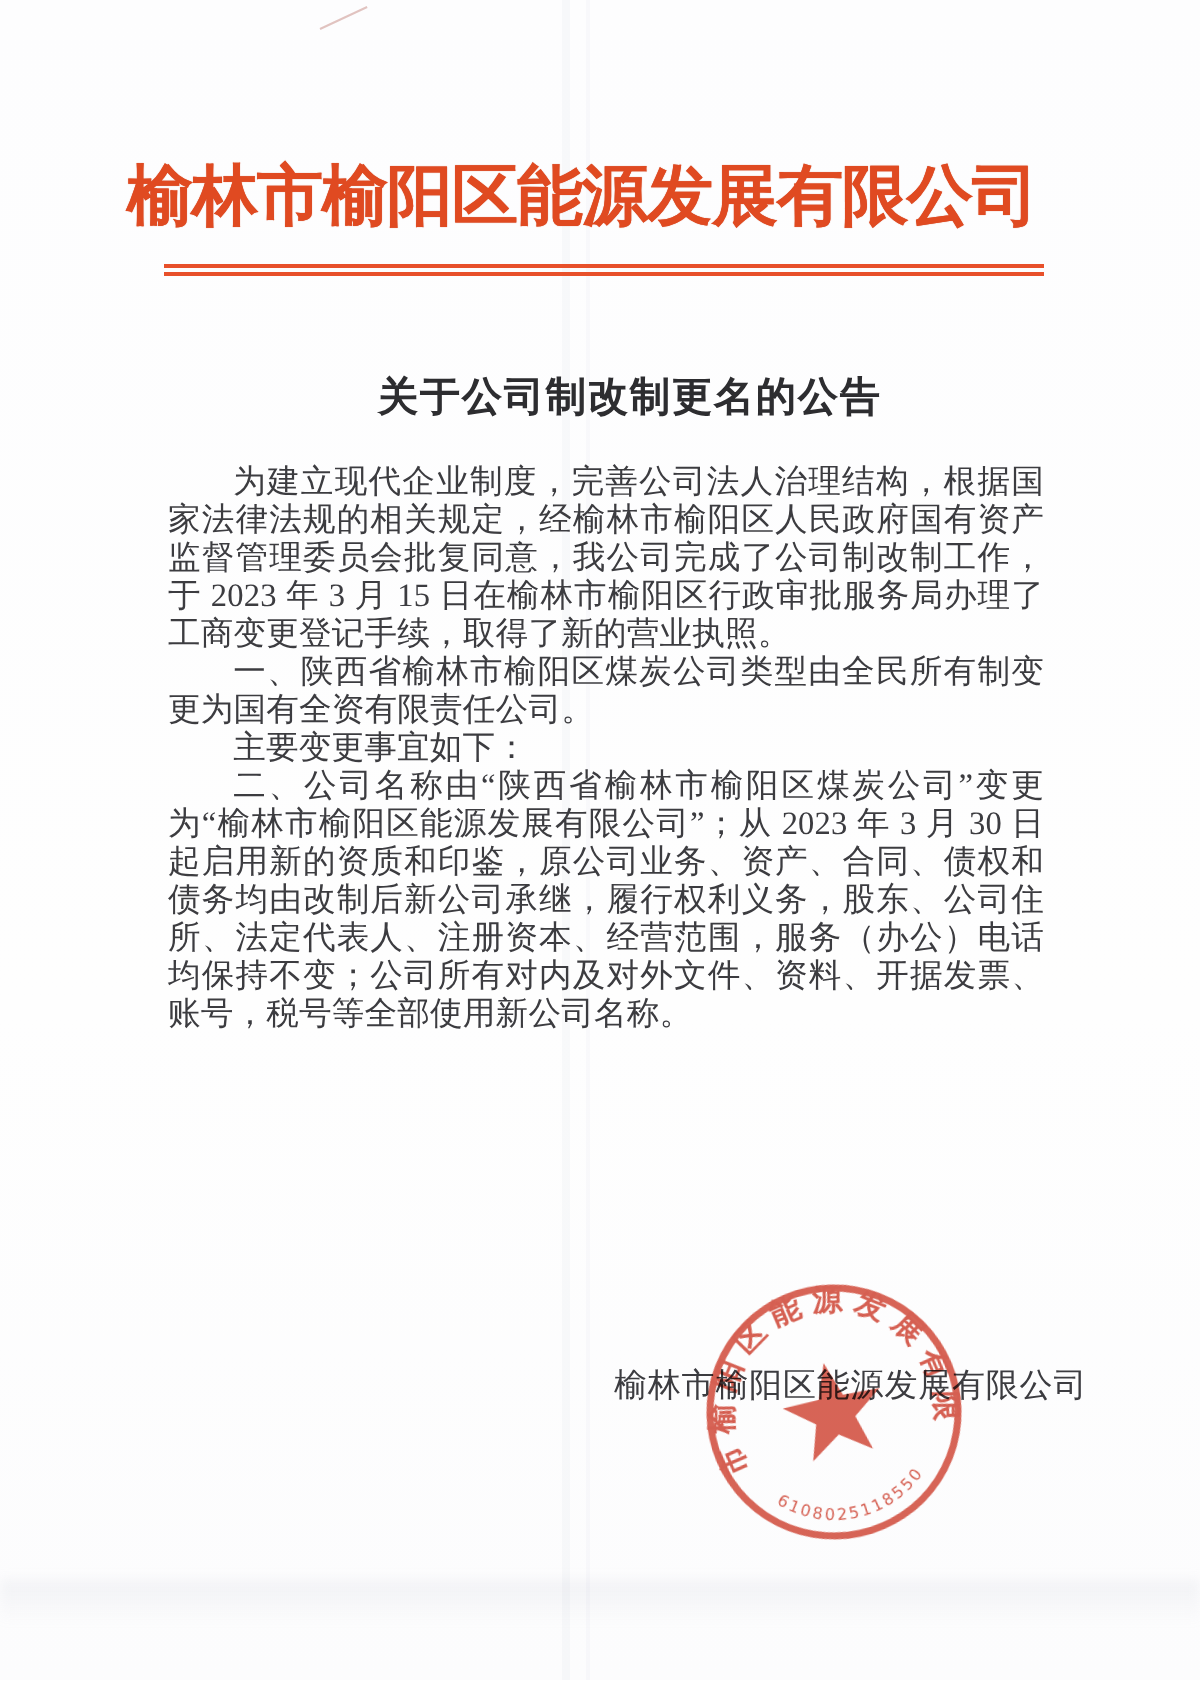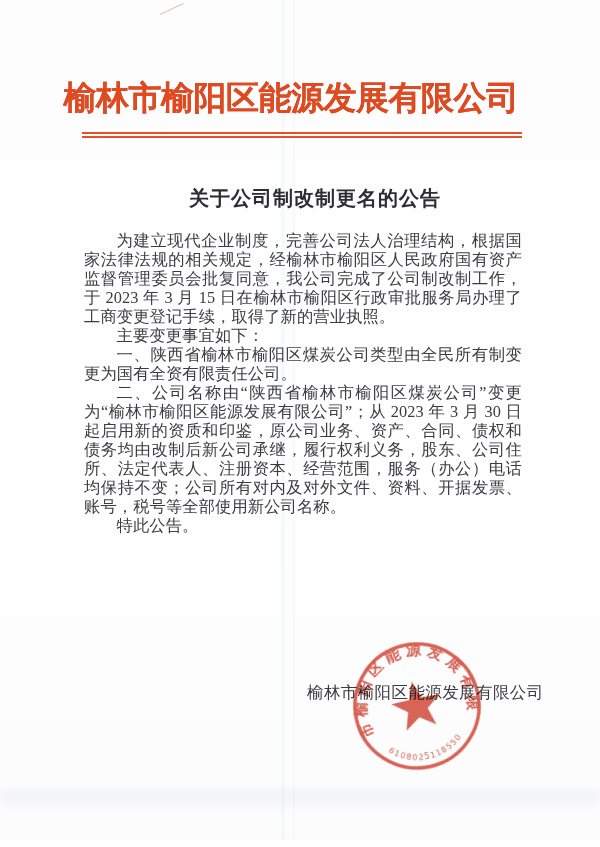--- a/index.html
+++ b/index.html
@@ -168,24 +168,23 @@
   <div class="streak streak-b"></div>
 
   <h1 class="letterhead">榆林市榆阳区能源发展有限公司</h1>
 
   <div class="divider"></div>
 
   <h2 class="doc-title">关于公司制改制更名的公告</h2>
 
   <div class="body-text">
     <p>为建立现代企业制度，完善公司法人治理结构，根据国家法律法规的相关规定，经榆林市榆阳区人民政府国有资产监督管理委员会批复同意，我公司完成了公司制改制工作，于 2023 年 3 月 15 日在榆林市榆阳区行政审批服务局办理了工商变更登记手续，取得了新的营业执照。</p>
+    <p>一、陕西省榆林市榆阳区煤炭公司类型由全民所有制变更为国有全资有限责任公司。</p>
     <p>主要变更事宜如下：</p>
-    <p>一、陕西省榆林市榆阳区煤炭公司类型由全民所有制变更为国有全资有限责任公司。</p>
     <p>二、公司名称由“陕西省榆林市榆阳区煤炭公司”变更为“榆林市榆阳区能源发展有限公司”；从 2023 年 3 月 30 日起启用新的资质和印鉴，原公司业务、资产、合同、债权和债务均由改制后新公司承继，履行权利义务，股东、公司住所、法定代表人、注册资本、经营范围，服务（办公）电话均保持不变；公司所有对内及对外文件、资料、开据发票、账号，税号等全部使用新公司名称。</p>
-    <p>特此公告。</p>
   </div>
 
   <div class="sig-company">榆林市榆阳区能源发展有限公司</div>
 
 
   <div class="seal">
     <svg viewBox="0 0 132 132" width="132" height="132">
       <defs>
         <path id="sealTextPath" d="M 18.4,84.3 A 51,51 0 1 1 113.6,84.3" fill="none"></path>
         <path id="sealNumPath" d="M 20,94.3 A 54,54 0 0 0 112,94.3" fill="none"></path>

